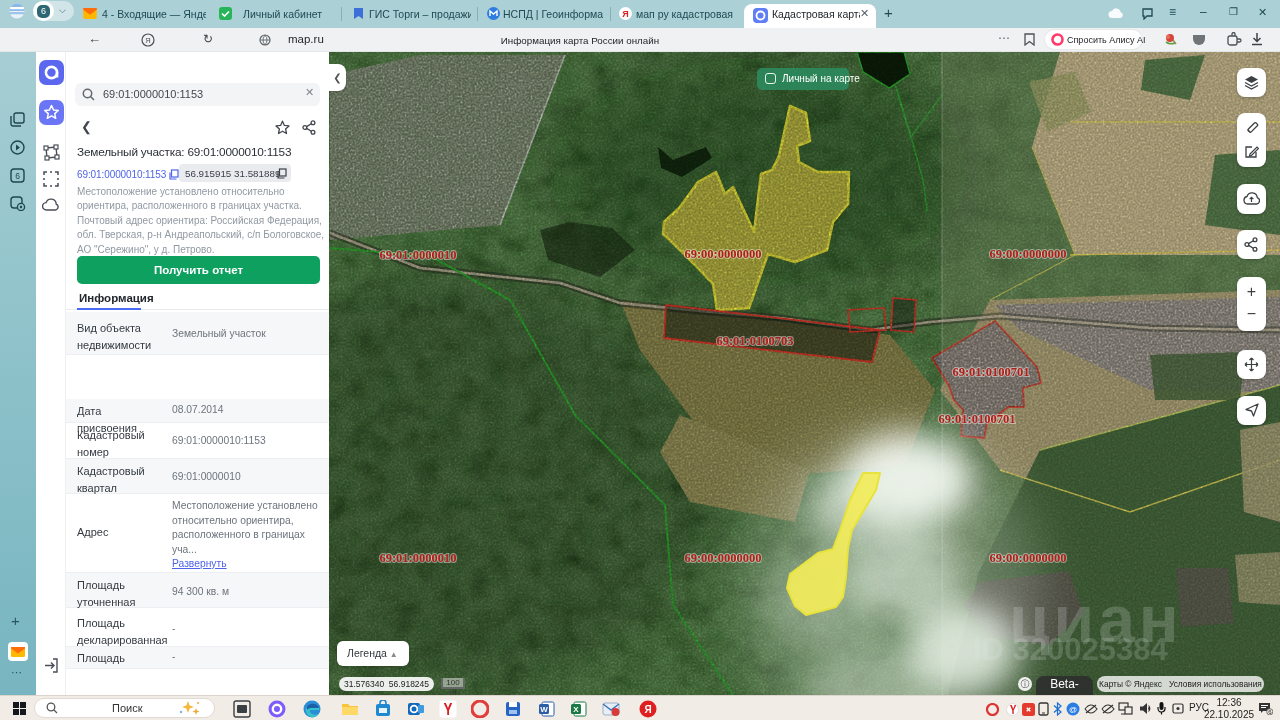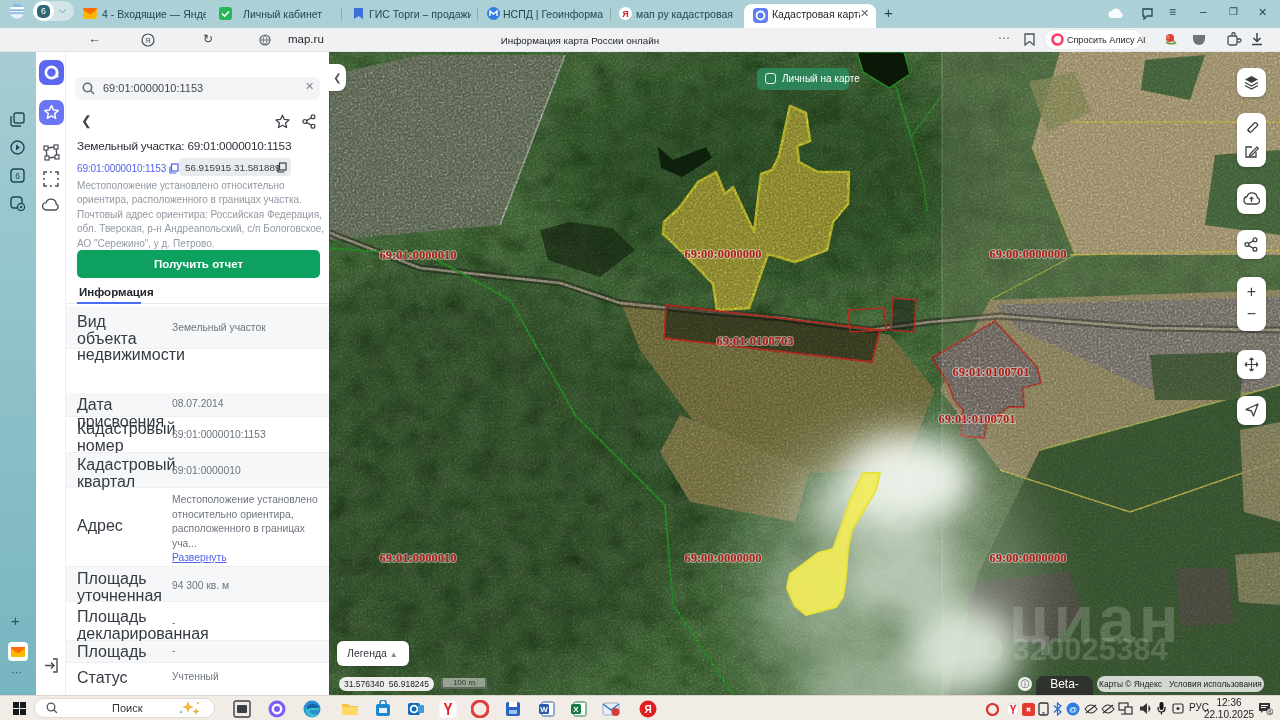--- a/index.html
+++ b/index.html
@@ -10,23 +10,23 @@
 .tabtxt{position:absolute;top:8px;font-size:10.5px;color:#1e4a54;white-space:nowrap;overflow:hidden;}
 .tabsep{position:absolute;top:7px;width:1px;height:14px;background:rgba(30,74,84,.25);}
 #activetab{position:absolute;left:744px;top:4px;width:132px;height:24px;background:#fff;border-radius:8px 8px 0 0;}
 
 #addrbar{position:absolute;left:0;top:28px;width:1280px;height:24px;background:#f0f1f2;border-bottom:1px solid #e4e6e6;}
 .abtn{position:absolute;color:#3c4347;font-size:13px;}
 
 #brail{position:absolute;left:0;top:52px;width:36px;height:643px;background:linear-gradient(180deg,#a6cdd3 0%,#8fc2ca 45%,#77b5c0 100%);}
 #srail{position:absolute;left:36px;top:52px;width:30px;height:643px;background:#fff;border-right:1px solid #efefef;}
 
-#panel{position:absolute;left:66px;top:62px;width:263px;height:643px;background:#fff;}
+#panel{position:absolute;left:66px;top:68px;width:263px;height:643px;background:#fff;}
 .row{position:absolute;left:0;width:263px;border-bottom:1px solid #edeff2;}
-.rlab{position:absolute;left:11px;font-size:16px;line-height:16.5px;color:#343a42;width:84px;}
+.rlab{position:absolute;left:11px;font-size:11px;line-height:16.5px;color:#343a42;width:84px;}
 .rval{position:absolute;left:106px;font-size:10.3px;line-height:14.5px;color:#6d747e;width:152px;}
 .gray{background:#f6f7f9;}
 
 #map{position:absolute;left:329px;top:52px;width:951px;height:643px;background:#2d5226;overflow:hidden;}
 
 .mctl{position:absolute;background:#fff;border-radius:8px;box-shadow:0 1px 3px rgba(0,0,0,.25);}
 
 #taskbar{position:absolute;left:0;top:695px;width:1280px;height:25px;background:#f2ece6;border-top:1px solid #ddd5cd;}
 .tbi{position:absolute;top:4px;width:18px;height:18px;}
 .tray{position:absolute;top:6px;font-size:11px;color:#222;}
@@ -249,24 +249,20 @@
         <div class="rlab" style="top:4px;">Площадь уточненная</div>
         <div class="rval" style="top:12px;">94 300 кв. м</div>
       </div>
   <div class="row" style="top:539px;height:40px;">
         <div class="rlab" style="top:8px;">Площадь декларированная</div>
         <div class="rval" style="top:15px;">-</div>
       </div>
   <div class="row gray" style="top:579px;height:22px;">
         <div class="rlab" style="top:3px;">Площадь</div>
         <div class="rval" style="top:3px;">-</div>
-      </div>
-  <div class="row" style="top:601px;height:33px;">
-        <div class="rlab" style="top:7px;">Статус</div>
-        <div class="rval" style="top:7px;">Учтенный</div>
       </div>
 </div>
 
 <div id="map">
 <svg width="951" height="643" viewBox="0 0 951 643">
 <defs>
 <filter id="spk" x="0" y="0" width="100%" height="100%">
             <feTurbulence type="fractalNoise" baseFrequency="0.5" numOctaves="3" seed="7" result="n"></feTurbulence>
             <feColorMatrix in="n" type="matrix" values="0 0 0 0 0  0 0 0 0 0  0 0 0 0 0  1.1 1.1 1.1 0 -0.9" result="c"></feColorMatrix>
             <feComposite in="c" in2="SourceAlpha" operator="in"></feComposite>
@@ -362,21 +358,21 @@
 <text x="699" y="510">69:00:0000000</text>
 </g>
 </svg>
 
 <div class="abs" style="left:0px;top:12px;width:17px;height:27px;background:#fff;border-radius:0 8px 8px 0;box-shadow:0 1px 3px rgba(0,0,0,.2);color:#555;font-size:10px;text-align:center;line-height:27px;">❮</div>
 <div class="abs" style="left:428px;top:16px;width:92px;height:22px;background:rgba(44,141,96,.85);border-radius:5px;"></div>
 <div class="abs" style="left:436px;top:21px;width:11px;height:11px;border:1.4px solid rgba(255,255,255,.9);border-radius:3px;"></div>
 <div class="abs" style="left:453px;top:21px;font-size:10px;color:#fff;">Личный на карте</div>
 <div class="abs" style="left:8px;top:589px;width:72px;height:25px;background:#fff;border-radius:6px;box-shadow:0 1px 3px rgba(0,0,0,.2);font-size:10.5px;color:#33383f;text-align:left;line-height:25px;padding-left:10px;">Легенда <span style="color:#888;font-size:8px;">▲</span></div>
 <div class="abs" style="left:10px;top:625px;width:95px;height:14px;background:rgba(255,255,255,.9);border-radius:7px;font-size:8.5px;color:#222;text-align:center;line-height:14px;">31.576340&nbsp; 56.918245</div>
-<div class="abs" style="left:112px;top:626px;width:46px;height:11px;background:rgba(255,255,255,.45);border-left:2px solid #666;border-right:2px solid #666;border-bottom:2px solid #666;font-size:8px;color:#333;text-align:center;line-height:10px;">100 m</div>
+<div class="abs" style="left:112px;top:626px;width:24px;height:11px;background:rgba(255,255,255,.45);border-left:2px solid #666;border-right:2px solid #666;border-bottom:2px solid #666;font-size:8px;color:#333;text-align:center;line-height:10px;">100 m</div>
 <div class="abs" style="left:689px;top:625px;width:14px;height:14px;background:rgba(255,255,255,.9);border-radius:50%;font-size:9px;color:#444;text-align:center;line-height:14px;">ⓘ</div>
 <div class="abs" style="left:707px;top:624px;width:57px;height:32px;background:rgba(45,45,45,.85);border-radius:8px;font-size:12px;color:#fff;text-align:center;line-height:16px;">Beta-версия</div>
 <div class="abs" style="left:768px;top:624px;width:167px;height:16px;background:rgba(255,255,255,.78);border-radius:8px;font-size:8.4px;color:#222;text-align:center;line-height:16px;">Карты © Яндекс&nbsp;&nbsp; Условия использования</div>
 </div>
 
 <div class="mctl" style="left:1237px;top:68px;width:29px;height:29px;"></div>
 <svg class="abs" style="left:1244px;top:75px" width="15" height="15" viewBox="0 0 15 15">
       <path d="M7.5 1L14 4.5 7.5 8 1 4.5z" fill="#3c4043"></path>
       <path d="M1 7.5L7.5 11 14 7.5M1 10.5L7.5 14 14 10.5" fill="none" stroke="#3c4043" stroke-width="1.3"></path>
     </svg>

